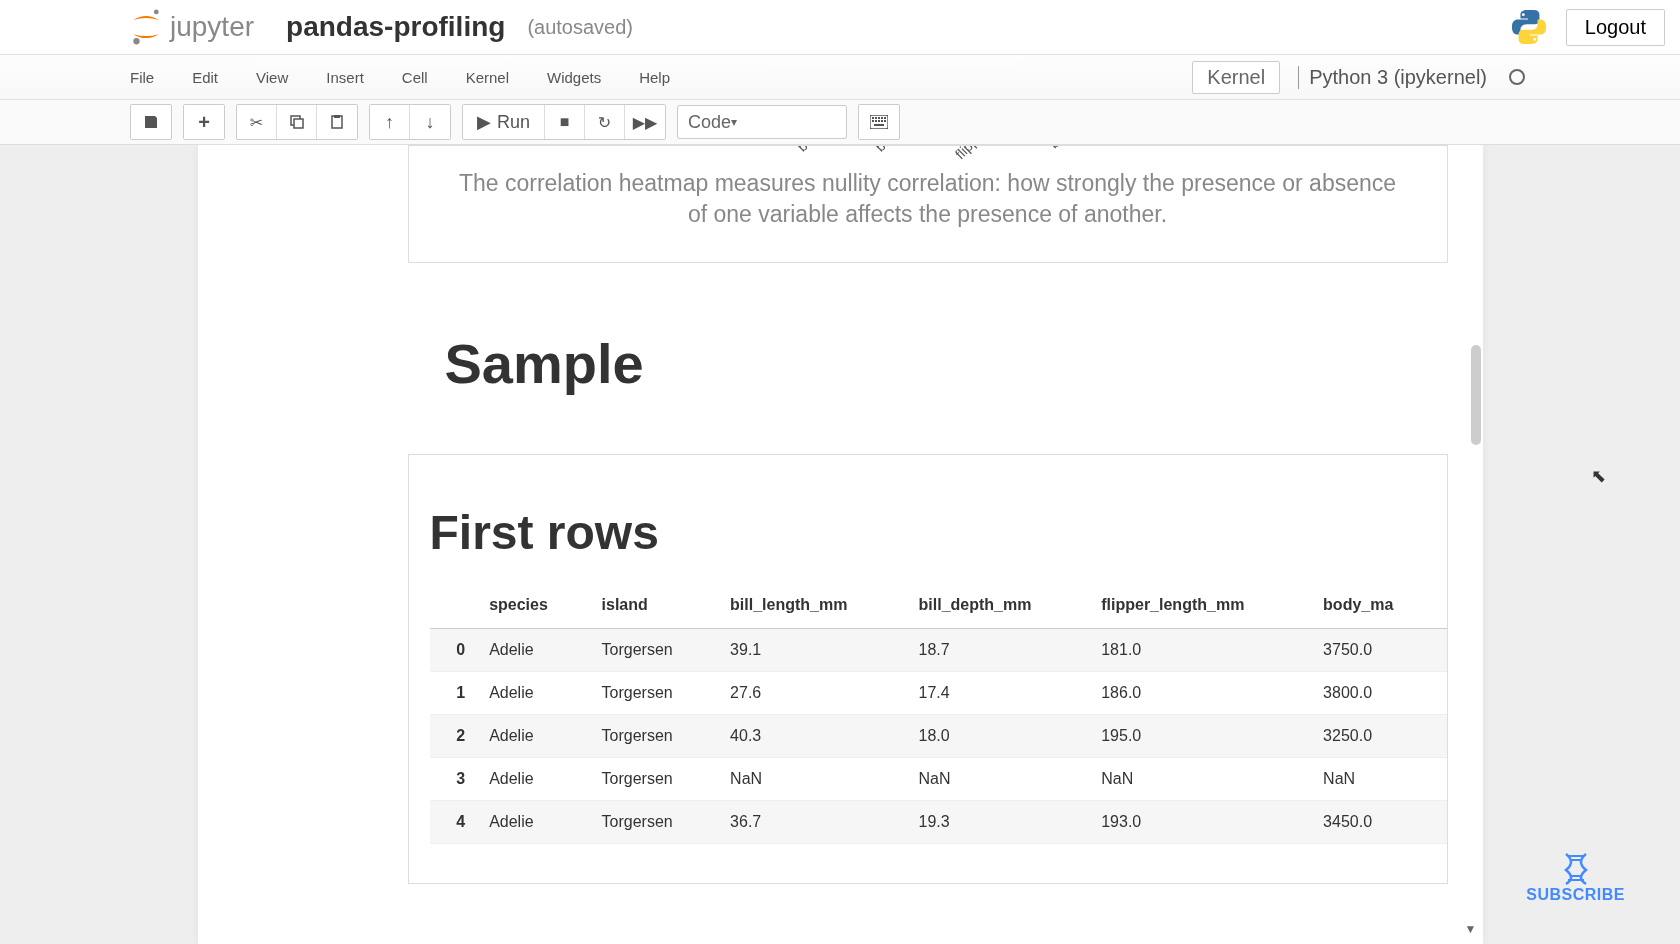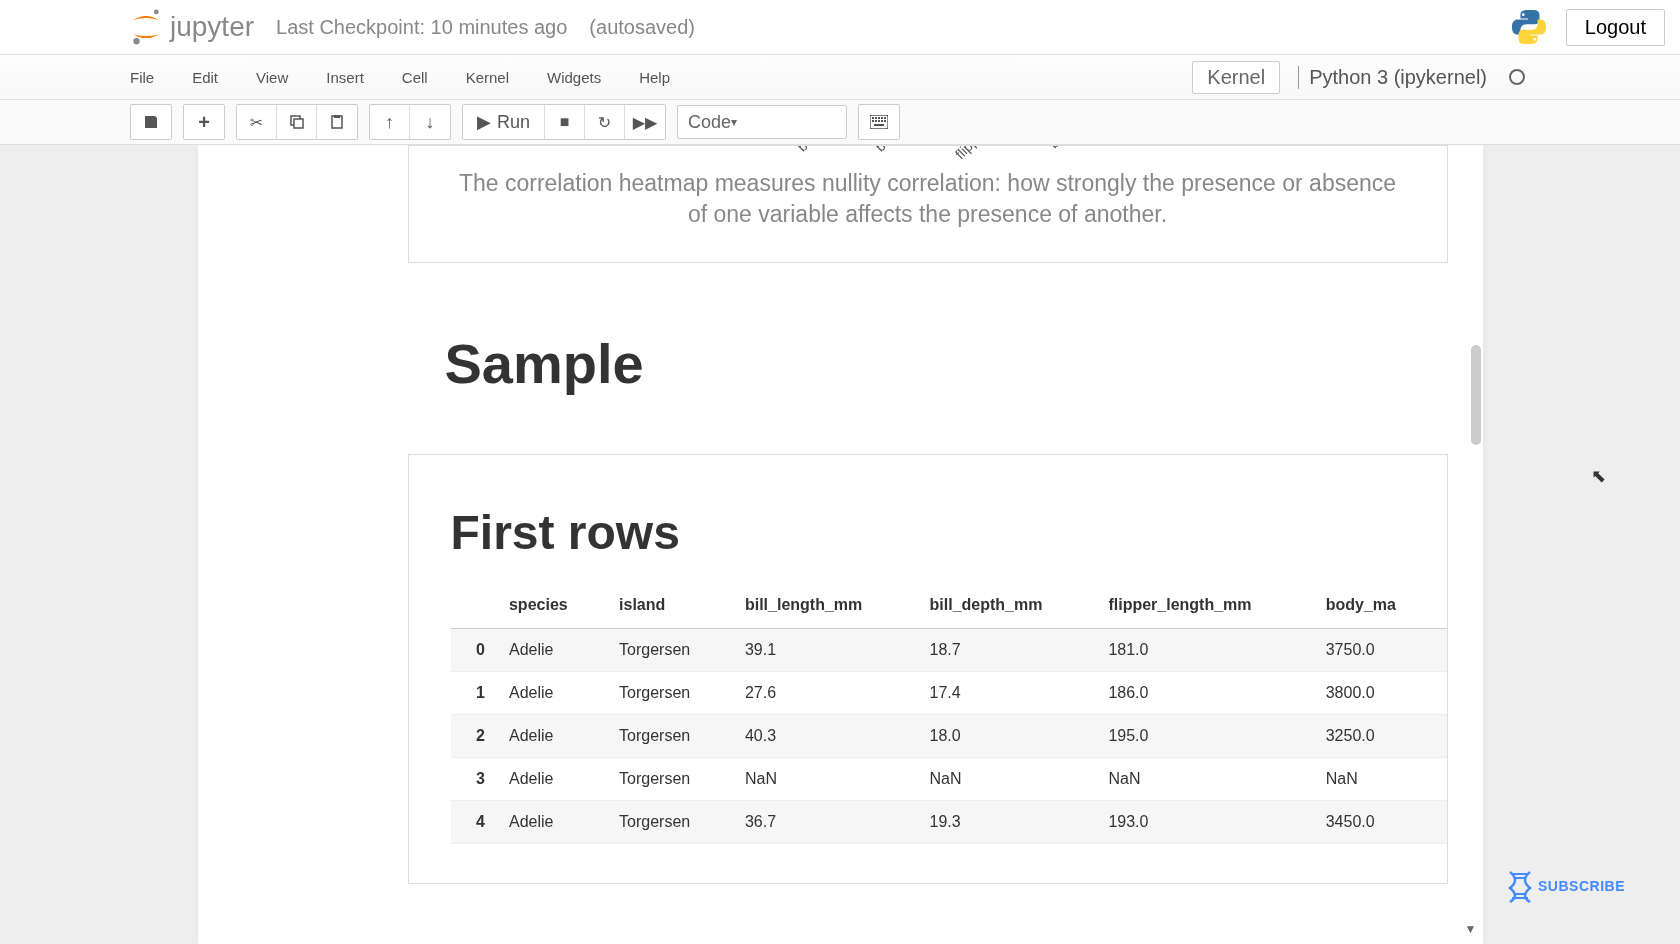--- a/index.html
+++ b/index.html
@@ -171,21 +171,21 @@
     .sample-heading {
       font-size: 56px;
       font-weight: 700;
       color: #333;
       margin: 68px 0 0 212px;
     }
     .sample-box {
       border: 1px solid #ddd;
       margin-left: 175px;
       margin-top: 58px;
-      padding: 50px 0 0 42px;
+      padding: 50px 0 0 21px;
       height: 430px;
       overflow: hidden;
       position: relative;
     }
     .firstrows-heading {
       font-size: 48px;
       font-weight: 700;
       color: #333;
       margin-bottom: 26px;
     }
@@ -222,24 +222,24 @@
       width: 10px;
       height: 100px;
       background: #ccc;
       border-radius: 5px;
     }
     .subscribe-badge {
       position: absolute;
       right: 55px;
       bottom: 40px;
       display: flex;
-      flex-direction: row;
+      flex-direction: column;
       align-items: center;
       color: #448aff;
-      font-size: 14px;
+      font-size: 16px;
       font-weight: 600;
       letter-spacing: 0.5px;
     }
     .cursor-ptr {
       position: absolute;
       top: 320px;
       right: 74px;
       font-size: 18px;
       color: #333;
     }
@@ -258,21 +258,21 @@
   <div class="logo-group">
     <span class="jupyter-logo">
       <svg viewBox="0 0 40 48">
         <circle cx="33" cy="5" r="3" fill="#888"></circle>
         <path d="M4 15 Q20 5 36 15 Q20 10 4 15" fill="#f57c00"></path>
         <path d="M4 33 Q20 43 36 33 Q20 38 4 33" fill="#f57c00"></path>
         <circle cx="8" cy="42" r="4" fill="#888"></circle>
       </svg>
       <span>jupyter</span>
     </span>
-    <span class="checkpoint">Last Checkpoint: 10 minutes ago</span>
+    <span class="notebook-name">pandas-profiling</span>
     <span class="autosaved">(autosaved)</span>
   </div>
   <div class="header-right">
     <svg class="python-logo" viewBox="0 0 40 40">
       <path d="M18 2c-6 0-7 3-7 5v4h8v1H8c-3 0-6 2-6 8s3 8 6 8h3v-5c0-4 3-6 7-6h8c3 0 5-2 5-5V7c0-3-2-5-6-5h-7z" fill="#3572A5"></path>
       <circle cx="14" cy="7" r="1.5" fill="#fff"></circle>
       <path d="M22 38c6 0 7-3 7-5v-4h-8v-1h11c3 0 6-2 6-8s-3-8-6-8h-3v5c0 4-3 6-7 6h-8c-3 0-5 2-5 5v5c0 3 2 5 6 5h7z" fill="#ffd43b"></path>
       <circle cx="26" cy="33" r="1.5" fill="#fff"></circle>
     </svg>
     <button class="logout-btn">Logout</button>

